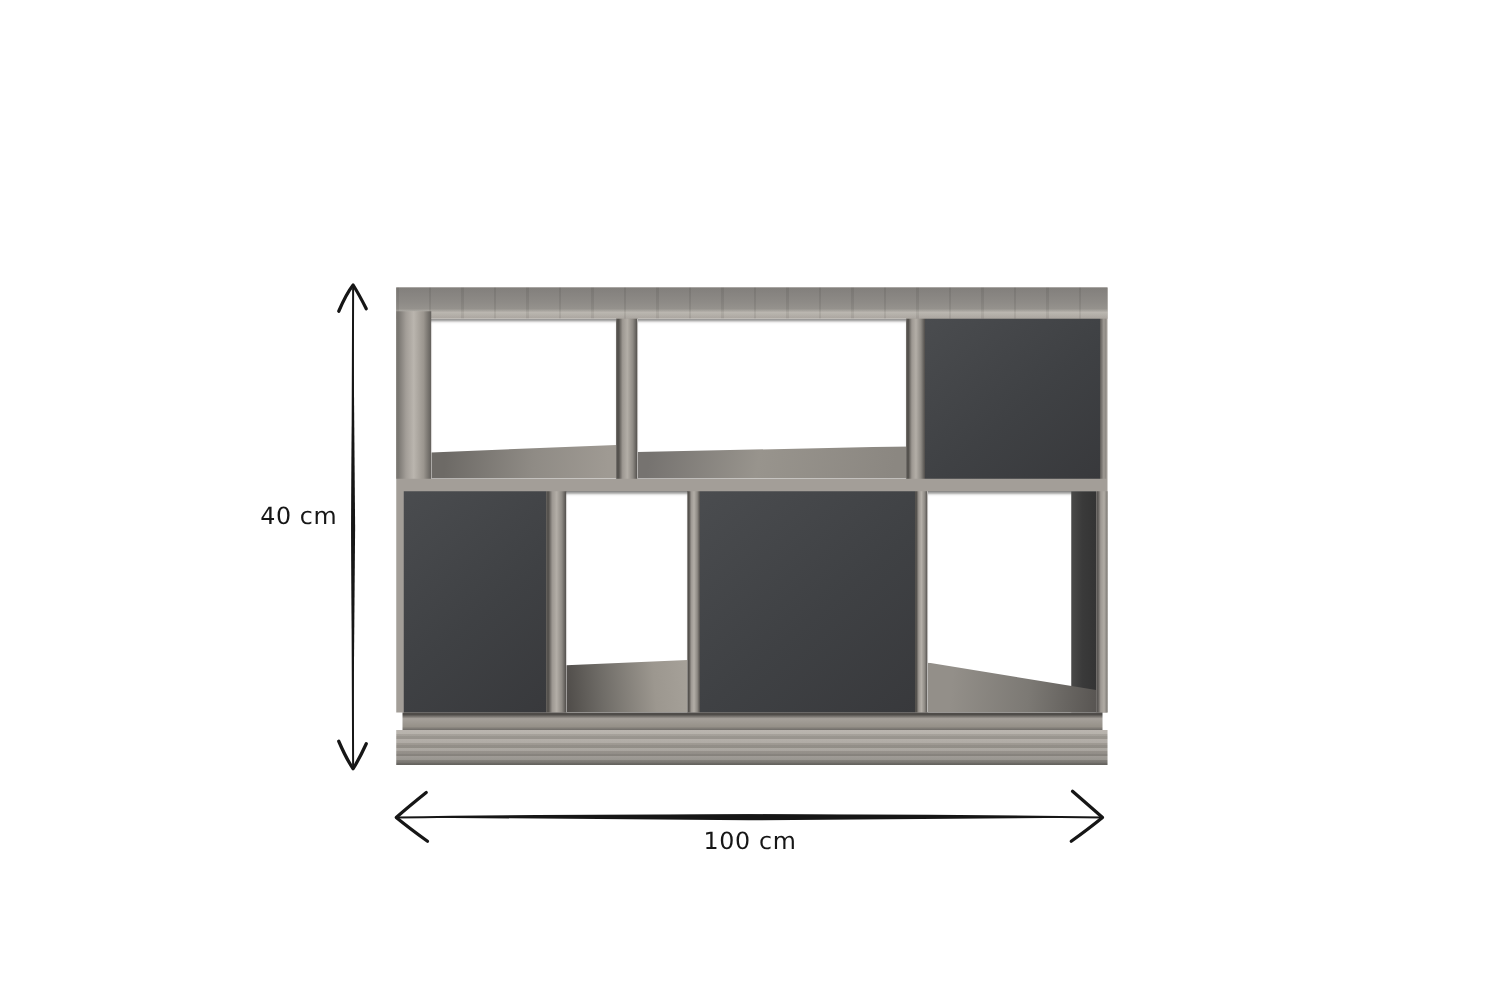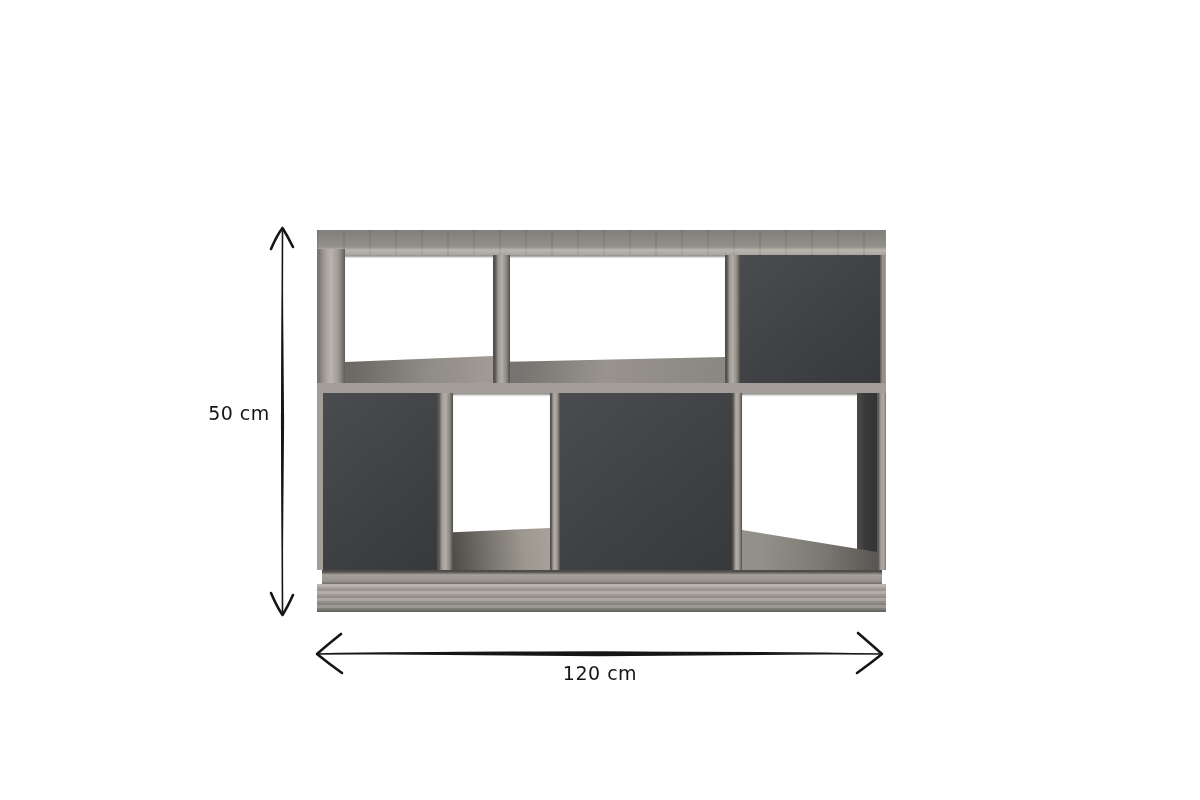--- a/index.html
+++ b/index.html
@@ -151,23 +151,23 @@
 
   <div class="abs plinth"></div>
   <div class="abs base"></div>
 
   <svg class="abs arrow-svg" style="left:258px; top:222px;" width="48" height="400" viewBox="0 0 48 400">
     <polygon points="24.5,9 26.1,200 24.5,390 22.9,200"></polygon>
     <path d="M24.5,9 C23.6,140 23.6,260 24.5,390" stroke-width="1.6"></path>
     <path d="M13,27 Q19,13 24.5,6 Q29.5,14 35,25" stroke-width="2.6"></path>
     <path d="M13,371 Q19,385 24.5,393 Q29.5,385 35,373" stroke-width="2.6"></path>
   </svg>
-  <div class="abs dim-label h-label">50 cm</div>
+  <div class="abs dim-label h-label">40 cm</div>
 
   <svg class="abs arrow-svg" style="left:306px; top:624px;" width="592" height="58" viewBox="0 0 592 58">
     <polygon points="11,30 293,27.4 576,30 293,32.2"></polygon>
     <path d="M11,30 C180,27.6 420,27.6 576,30" stroke-width="1.6"></path>
     <path d="M35,10 Q20,22 11,30 Q22,39 36,49" stroke-width="2.6"></path>
     <path d="M552,9 Q567,22 576,30 Q565,39 551,49" stroke-width="2.6"></path>
   </svg>
-  <div class="abs dim-label w-label">120 cm</div>
+  <div class="abs dim-label w-label">100 cm</div>
 
 </div>
 
 </body></html>

